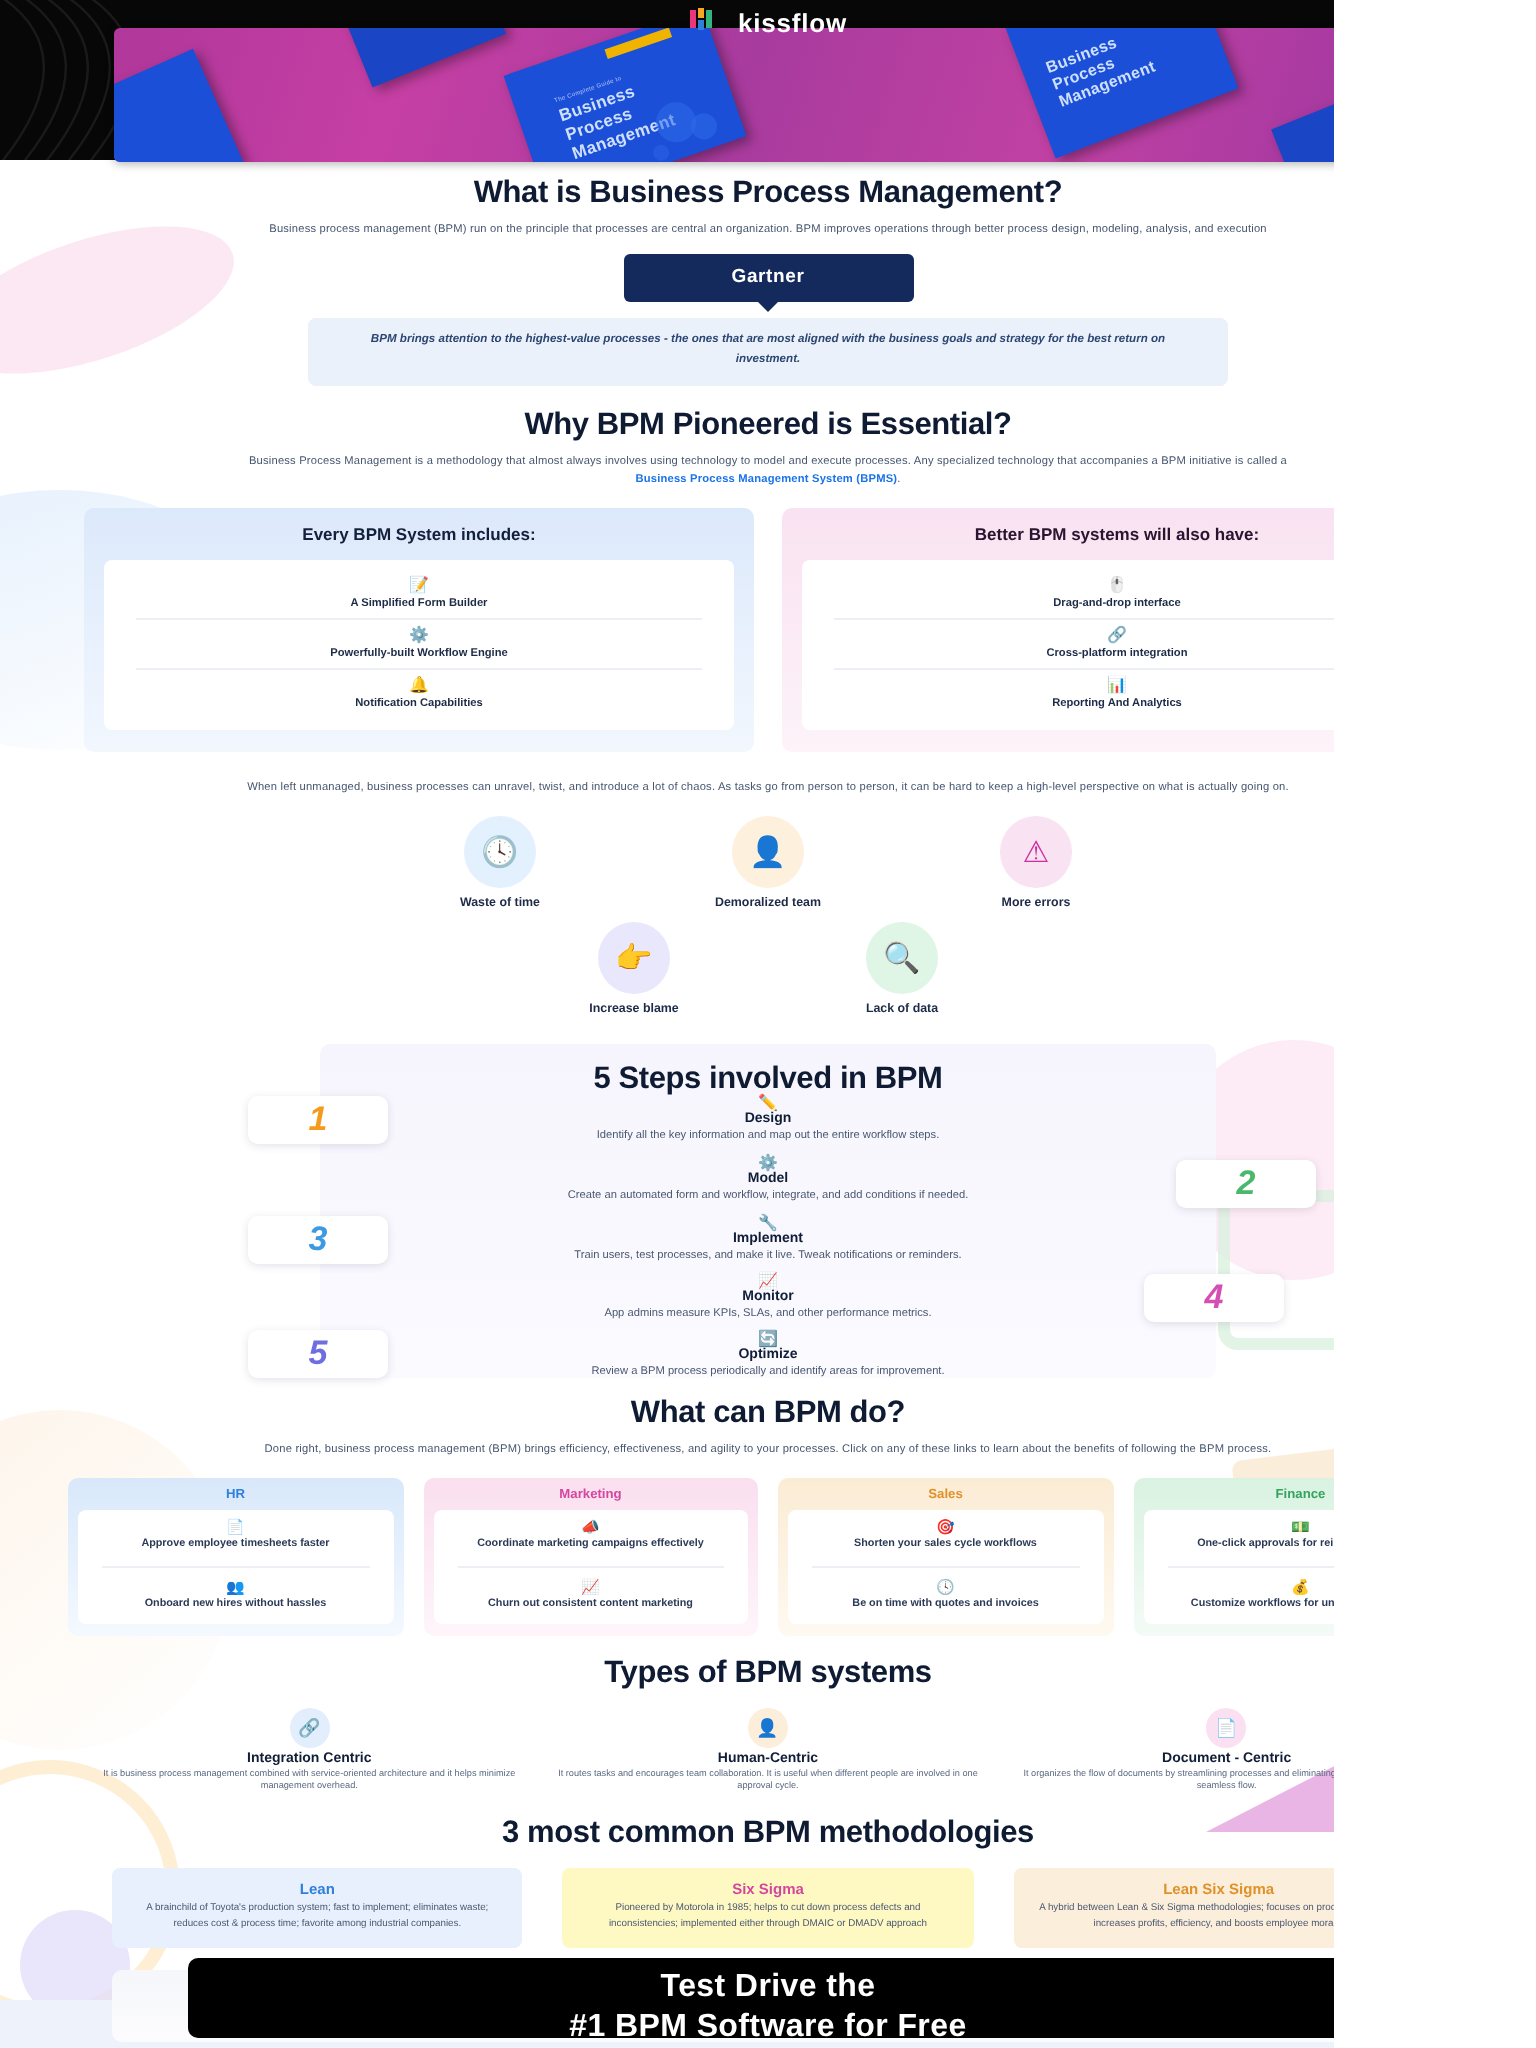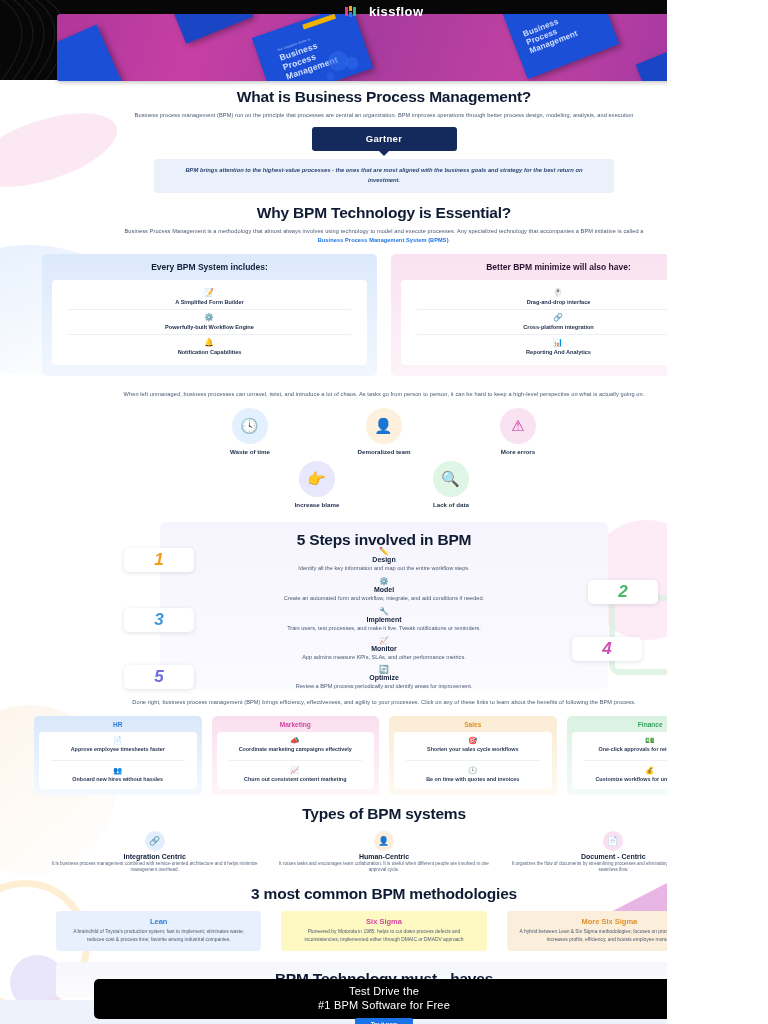--- a/index.html
+++ b/index.html
@@ -138,21 +138,21 @@
   .meth .md { font-size:4.9px; line-height:1.55; color:#4b5870; }
 
   
   .must-wrap { margin:11px 56px 0; background:linear-gradient(180deg,#f6f7fb,#fcfcfe); border-radius:5px; padding:8px 8px 10px; }
 
   
   .cta {
     position:absolute; left:94px; top:979px; width:580px; height:40px;
     background:#000; border-radius:5px; text-align:center; padding-top:5px; z-index:5;
   }
-  .cta-t { color:#fff; font-size:11px; font-weight:normal; line-height:1.28; letter-spacing:.2px; }
+  .cta-t { color:#fff; font-size:16px; font-weight:bold; line-height:1.28; letter-spacing:.2px; }
   .cta-btn {
     display:inline-block; margin-top:3px; background:#1a73e8; color:#fff;
     font-size:5.6px; font-weight:bold; padding:3px 16px; border-radius:2px;
   }
   .footer-strip { position:absolute; left:0; top:1014px; width:768px; height:10px; background:#eef3fb; z-index:2; }
 </style>
 </head>
 <body>
 
 <div class="page">
@@ -228,21 +228,21 @@
   <div class="content">
 
     <div style="padding-top:8px">
       <div class="h2">What is Business Process Management?</div>
       <div class="sub">Business process management (BPM) run on the principle that processes are central an organization. BPM improves operations through better process design, modeling, analysis, and execution</div>
       <div class="gartner-btn">Gartner</div>
       <div class="quote-box">BPM brings attention to the highest-value processes - the ones that are most aligned with the business goals and strategy for the best return on investment.</div>
     </div>
 
     <div style="margin-top:11px">
-      <div class="h2">Why BPM Technology is Essential?</div>
+      <div class="h2">Why BPM Pioneered is Essential?</div>
       <div class="sub">
         <span>Business Process Management is a methodology that almost always involves using technology to model and execute processes. Any specialized technology that accompanies a BPM initiative is called a </span><a href="#">Business Process Management System (BPMS)</a><span>.</span>
       </div>
 
       <div class="panels">
 
         <div class="panel blue">
           <div class="panel-title">Every BPM System includes:</div>
           <div class="panel-inner">
             <div class="feat">
@@ -256,21 +256,21 @@
             </div>
             <div class="divider"></div>
             <div class="feat">
               <div class="ic">🔔</div>
               <div class="lb">Notification Capabilities</div>
             </div>
           </div>
         </div>
 
         <div class="panel pink">
-          <div class="panel-title">Better BPM minimize will also have:</div>
+          <div class="panel-title">Better BPM systems will also have:</div>
           <div class="panel-inner">
             <div class="feat">
               <div class="ic">🖱️</div>
               <div class="lb">Drag-and-drop interface</div>
             </div>
             <div class="divider"></div>
             <div class="feat">
               <div class="ic">🔗</div>
               <div class="lb">Cross-platform integration</div>
             </div>
@@ -343,20 +343,21 @@
         <div class="step-d">App admins measure KPIs, SLAs, and other performance metrics.</div>
       </div>
       <div class="step-item" style="top:143px">
         <div class="step-ic">🔄</div>
         <div class="step-t">Optimize</div>
         <div class="step-d">Review a BPM process periodically and identify areas for improvement.</div>
       </div>
     </div>
 
     <div style="margin-top:6px">
+      <div class="h2">What can BPM do?</div>
       <div class="sub">Done right, business process management (BPM) brings efficiency, effectiveness, and agility to your processes. Click on any of these links to learn about the benefits of following the BPM process.</div>
       <div class="do-row">
         <div class="do-col" style="background:linear-gradient(180deg,#d8e8fa,#f4f9ff)">
           <div class="do-title" style="color:#2f7fdc">HR</div>
           <div class="do-inner">
             <div class="do-item">
               <div class="ic">📄</div>
               <div class="tx">Approve employee timesheets faster</div>
             </div>
             <div class="divider"></div>
@@ -437,21 +438,21 @@
       <div class="meth-row">
         <div class="meth" style="background:#e7f0fc">
           <div class="mt" style="color:#2f7fdc">Lean</div>
           <div class="md">A brainchild of Toyota's production system; fast to implement; eliminates waste; reduces cost &amp; process time; favorite among industrial companies.</div>
         </div>
         <div class="meth" style="background:#fef9c3">
           <div class="mt" style="color:#d4479f">Six Sigma</div>
           <div class="md">Pioneered by Motorola in 1985; helps to cut down process defects and inconsistencies; implemented either through DMAIC or DMADV approach</div>
         </div>
         <div class="meth" style="background:#fbeedb">
-          <div class="mt" style="color:#e0912a">More Six Sigma</div>
+          <div class="mt" style="color:#e0912a">Lean Six Sigma</div>
           <div class="md">A hybrid between Lean &amp; Six Sigma methodologies; focuses on process variations; increases profits, efficiency, and boosts employee morale.</div>
         </div>
       </div>
     </div>
 
     <div class="must-wrap">
       <div class="h2">BPM Technology must - haves</div>
 
     </div>
 

